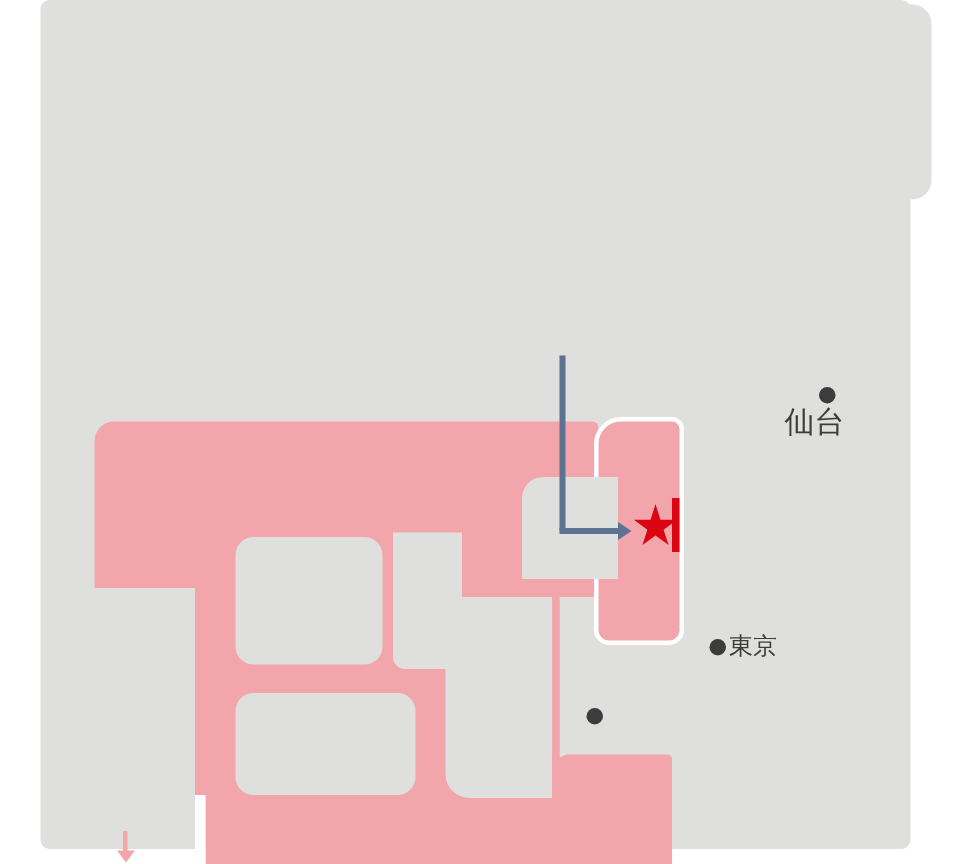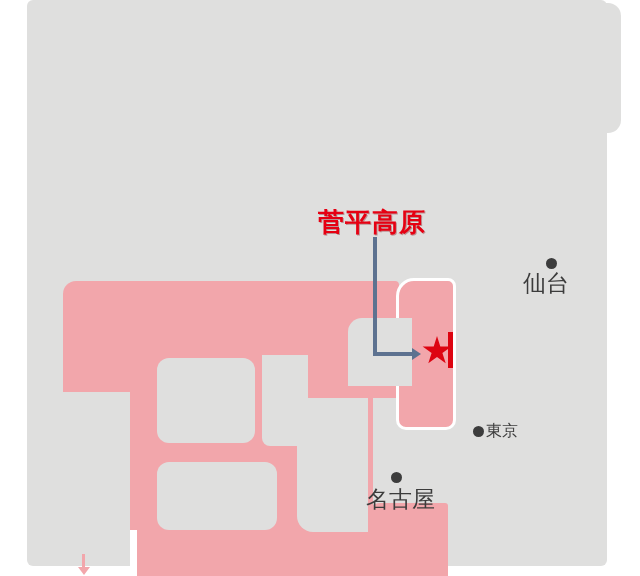--- a/index.html
+++ b/index.html
@@ -56,21 +56,21 @@
       border-left:9px solid var(--leader);}
 
   
   .star{left:422px;top:336px;width:30px;height:30px;background:var(--marker-red);
         clip-path:polygon(50% 0%,61% 35%,98% 35%,68% 57%,79% 91%,50% 70%,21% 91%,32% 57%,2% 35%,39% 35%);}
   .red-bar{left:448px;top:332px;width:5px;height:36px;background:var(--marker-red);}
 
   
   .poi-label{left:318px;top:205px;font-size:26px;font-weight:bold;color:var(--label-red);
              letter-spacing:1px;text-shadow:1px 1px 0 rgba(120,0,10,.35);white-space:nowrap;}
-  .city{color:var(--text);font-size:23px;white-space:nowrap;}
+  .city{color:var(--text);font-size:20px;white-space:nowrap;}
   .dot{width:11px;height:11px;border-radius:50%;background:var(--text);}
   .sendai-dot{left:546px;top:258px;}
   .sendai-label{left:523px;top:268px;}
   .tokyo-dot{left:473px;top:426px;}
   .tokyo-label{left:486px;top:421px;font-size:16px;}
   .nagoya-dot{left:391px;top:472px;}
   .nagoya-label{left:366px;top:484px;}
 </style>
 </head>
 <body>
@@ -99,24 +99,22 @@
   <div class="abs coast-arrow-line"></div>
   <div class="abs coast-arrow-head"></div>
 
   <div class="abs leader-v"></div>
   <div class="abs leader-h"></div>
   <div class="abs leader-head"></div>
 
   <div class="abs star"></div>
   <div class="abs red-bar"></div>
 
-  <div class="abs poi-label">菅平高原</div>
 
   <div class="abs dot sendai-dot"></div>
   <div class="abs city sendai-label">仙台</div>
 
   <div class="abs dot tokyo-dot"></div>
   <div class="abs city tokyo-label">東京</div>
 
   <div class="abs dot nagoya-dot"></div>
-  <div class="abs city nagoya-label">名古屋</div>
 
 </div>
 
 </body></html>

